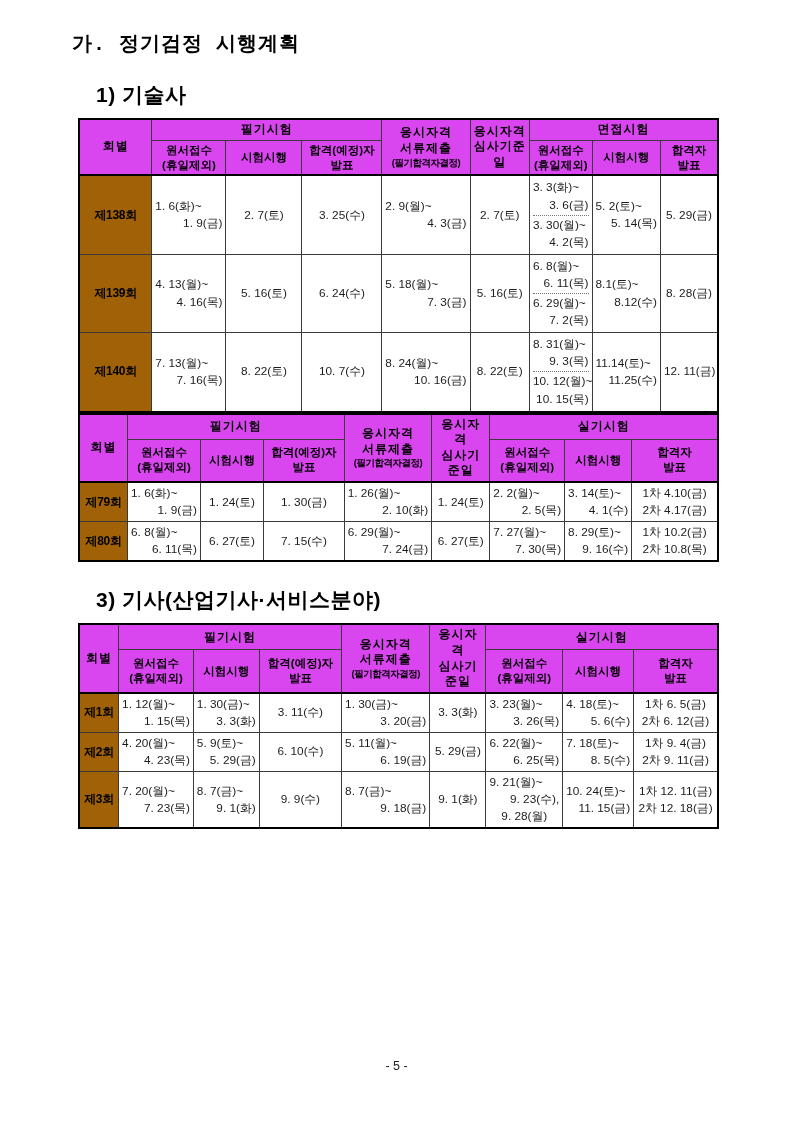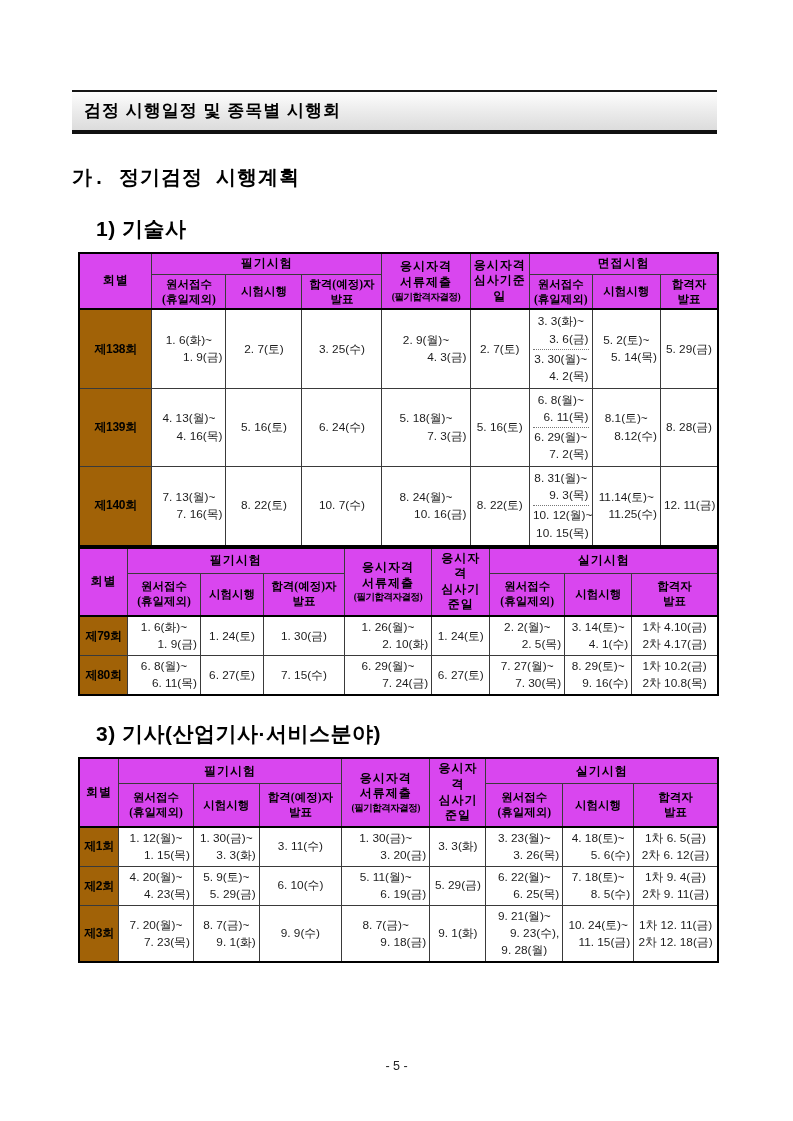--- a/index.html
+++ b/index.html
@@ -42,48 +42,45 @@
     overflow:hidden;
   }
   table.sched thead th{
     background:#d946ef;
     font-size:11.5px;font-weight:bold;
     text-align:center;line-height:1.3;
     color:#000;
   }
   table.sched thead{border-bottom:2px solid #000;}
   table.sched thead tr.grp th{font-size:12px;letter-spacing:1px;}
-  .hline{display:block;font-family:Liberation Serif, serif;}
+  .hline{display:block;}
   .hline.small{font-size:9.5px;letter-spacing:-0.5px;}
   td.round{
     background:#a16207;
     font-weight:bold;text-align:center;
     font-size:12px;letter-spacing:-0.3px;
   }
   td.datecell{font-size:11.8px;color:#1c1c1c;line-height:1.45;}
   td.datecell .ln{display:block;white-space:nowrap;}
-  .a-l{text-align:center;}
+  .a-l{text-align:left;}
   .a-c{text-align:center;}
   .a-r{text-align:right;}
   .split-part{padding:1px 0;}
   .split-part + .split-part{border-top:1px dotted #777;}
   .page-footer{
     position:absolute;left:0;bottom:48px;width:100%;
     text-align:center;font-size:12.5px;color:#222;
     font-family:"Liberation Sans","DejaVu Sans",sans-serif;
   }
 </style>
 </head>
 <body>
 
 <div class="page">
 
-  <div class="banner">
-    <span>검정 시행일정 및 종목별 시행회</span>
-  </div>
 
   <div class="section-heading">가. 정기검정 시행계획</div>
 
   <div id="tables-container">
       <div class="tbl-block">
         <h3 class="tbl-title">1) 기술사</h3>
         <table class="sched">
           <colgroup>
             <col style="width: 11.4%;">
             <col style="width: 11.6%;">

